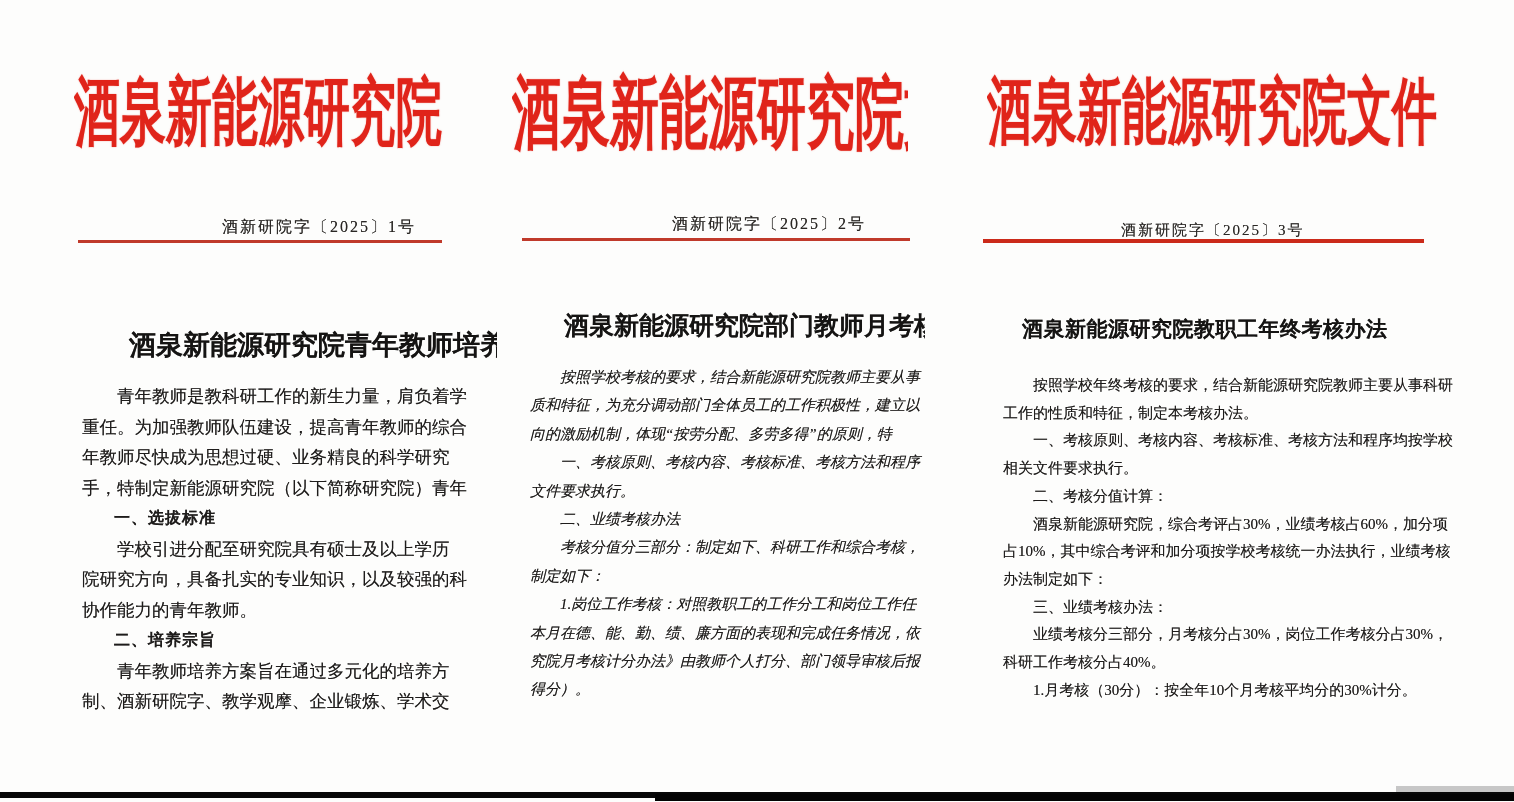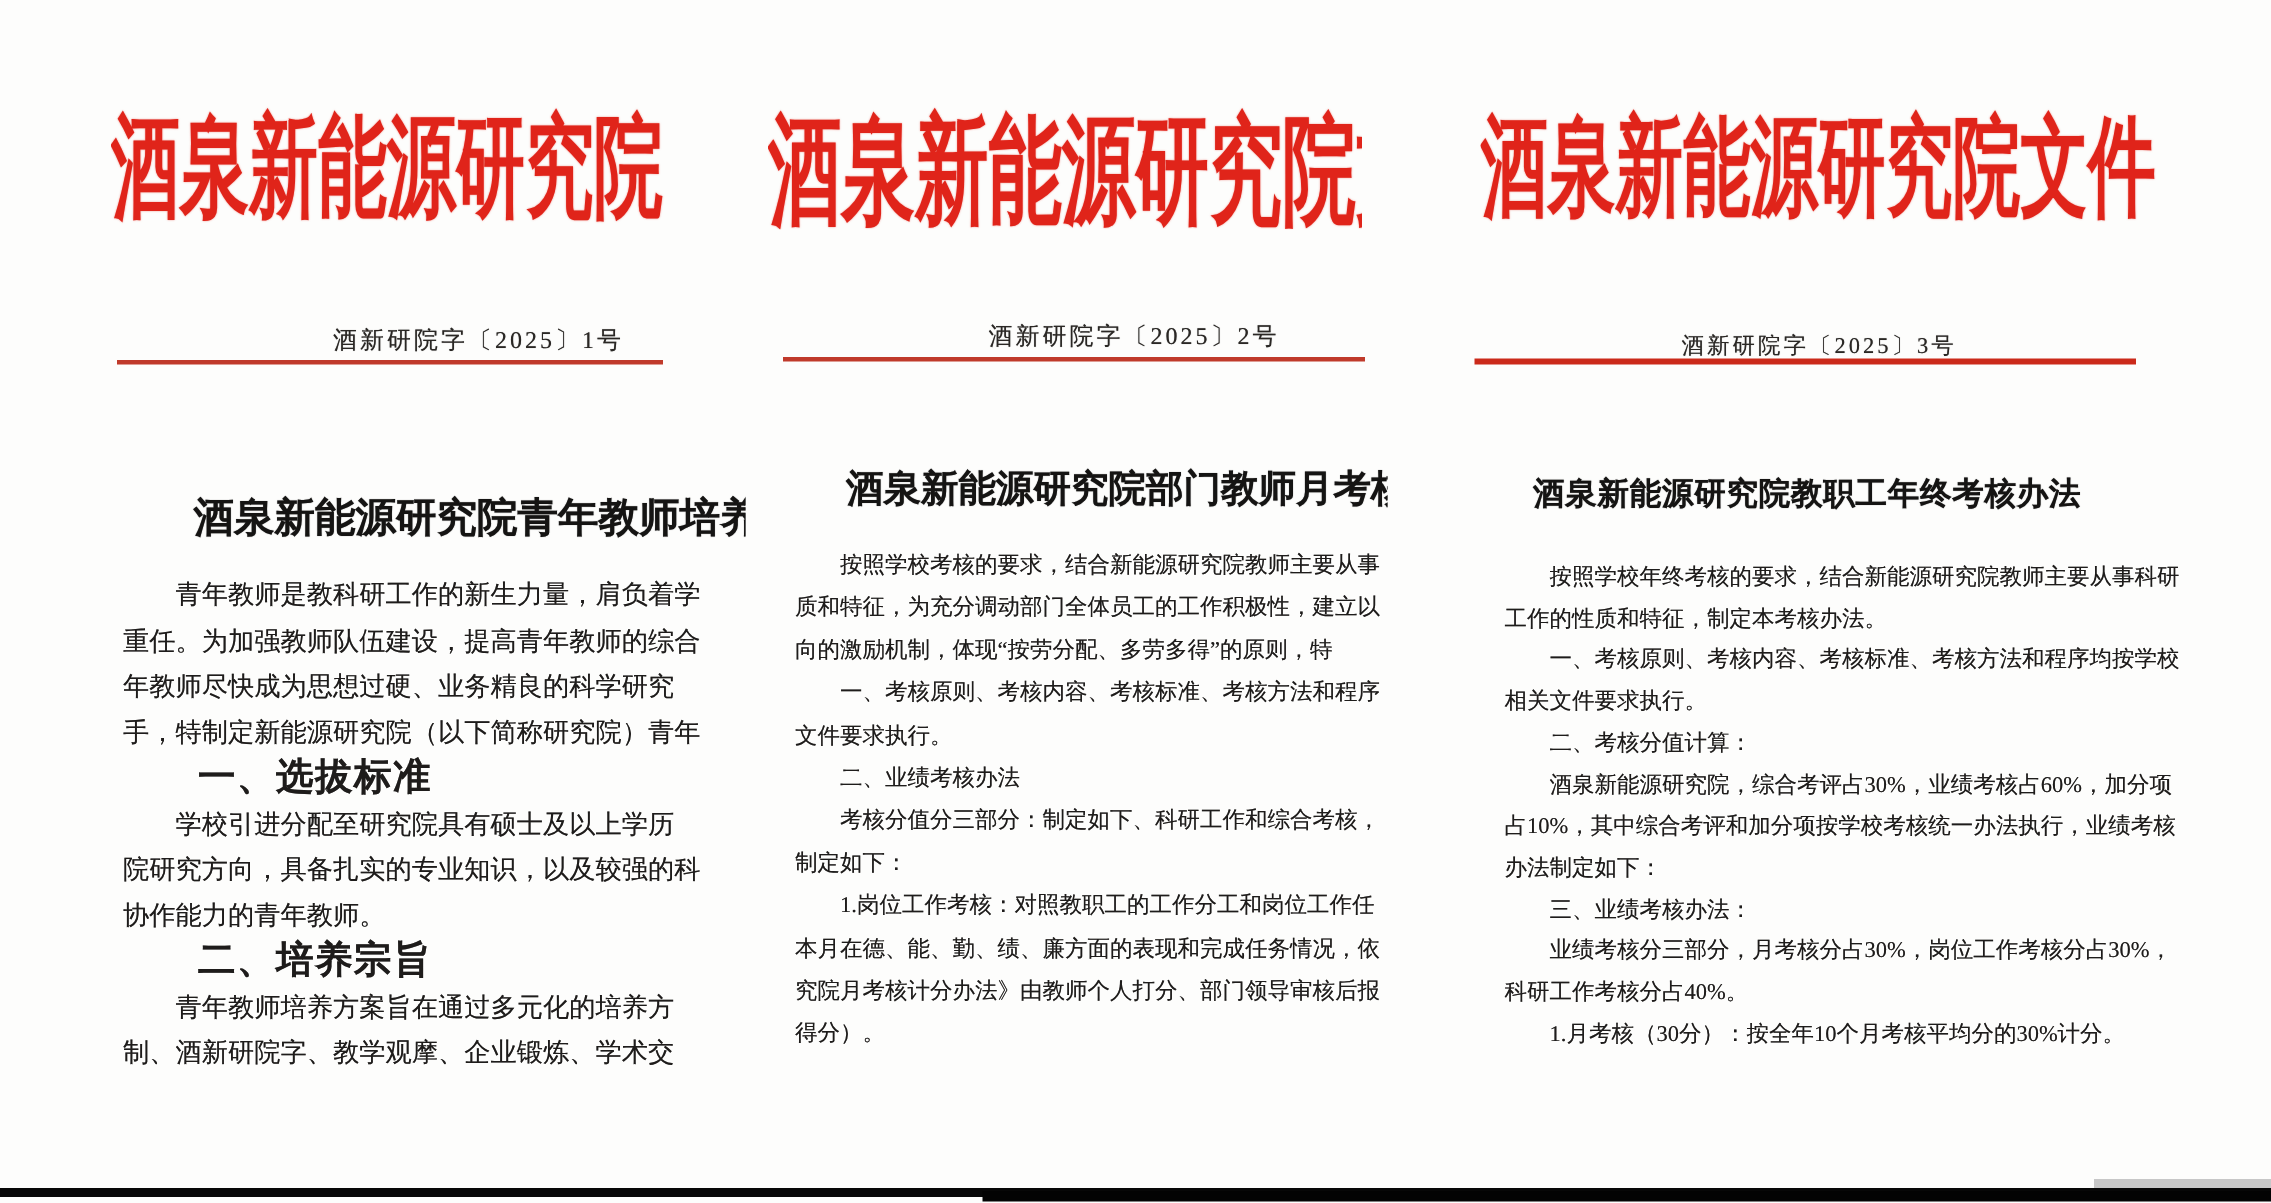--- a/index.html
+++ b/index.html
@@ -27,44 +27,44 @@
   #page2 .hdr-text{font-size:49px;}
   #page3 .hdr-clip{left:62px;top:63px;width:500px;}
   #page3 .hdr-text{font-size:45px;}
 
   .doc-number{
     position:absolute;white-space:nowrap;color:#2a2724;
     font-size:16px;letter-spacing:2px;
     text-shadow:0 0 .5px rgba(40,40,40,.6);
   }
   #page1 .doc-number{left:222px;top:217px;}
-  #page2 .doc-number{left:159px;top:214px;}
+  #page2 .doc-number{left:172px;top:214px;}
   #page3 .doc-number{left:196px;top:221px;font-size:15px;}
 
   .red-rule{position:absolute;background:#c03a2b;}
   #page1 .red-rule{left:78px;top:240px;width:364px;height:3px;}
   #page2 .red-rule{left:22px;top:238px;width:388px;height:3px;}
   #page3 .red-rule{left:58px;top:239px;width:441px;height:4px;background:#cb2a1a;}
 
   .doc-title{
     position:absolute;white-space:nowrap;font-weight:bold;color:#151413;
     text-shadow:0 0 .6px rgba(20,20,20,.65);
   }
   #page1 .doc-title{left:129px;top:327px;font-size:27px;}
   #page2 .doc-title{left:64px;top:309px;font-size:25px;}
   #page3 .doc-title{left:97px;top:315px;font-size:21px;letter-spacing:.5px;}
 
   .body-block{position:absolute;color:#1e1c1b;}
   #page1 .body-block{left:82px;top:381px;width:392px;font-size:17.5px;line-height:30.5px;overflow:hidden;}
-  #page2 .body-block{left:30px;top:363px;width:395px;font-size:15px;line-height:28.4px;}
+  #page2 .body-block{left:30px;top:363px;width:395px;font-size:15px;line-height:28.4px;font-style:italic;}
   #page3 .body-block{left:78px;top:372px;width:480px;font-size:15px;line-height:27.7px;}
 
   .bline{white-space:nowrap;text-shadow:0 0 .4px rgba(30,28,26,.6);}
   .indent{padding-left:2em;}
-  .hd{font-family:"Liberation Sans", sans-serif;font-weight:bold;font-size:25px;letter-spacing:1px;}
+  .hd{font-family:"Liberation Sans", sans-serif;font-weight:bold;font-size:16px;letter-spacing:1px;}
 
   
   .scan-bar{position:absolute;background:#070707;}
   #bar1{left:0;top:792px;width:1514px;height:6px;}
   #bar2{left:655px;top:794px;width:859px;height:7px;background:#030303;}
   #bar-smudge{left:1396px;top:786px;width:118px;height:6px;background:#9a9a9a;opacity:.55;}
 </style>
 </head>
 <body>
 

